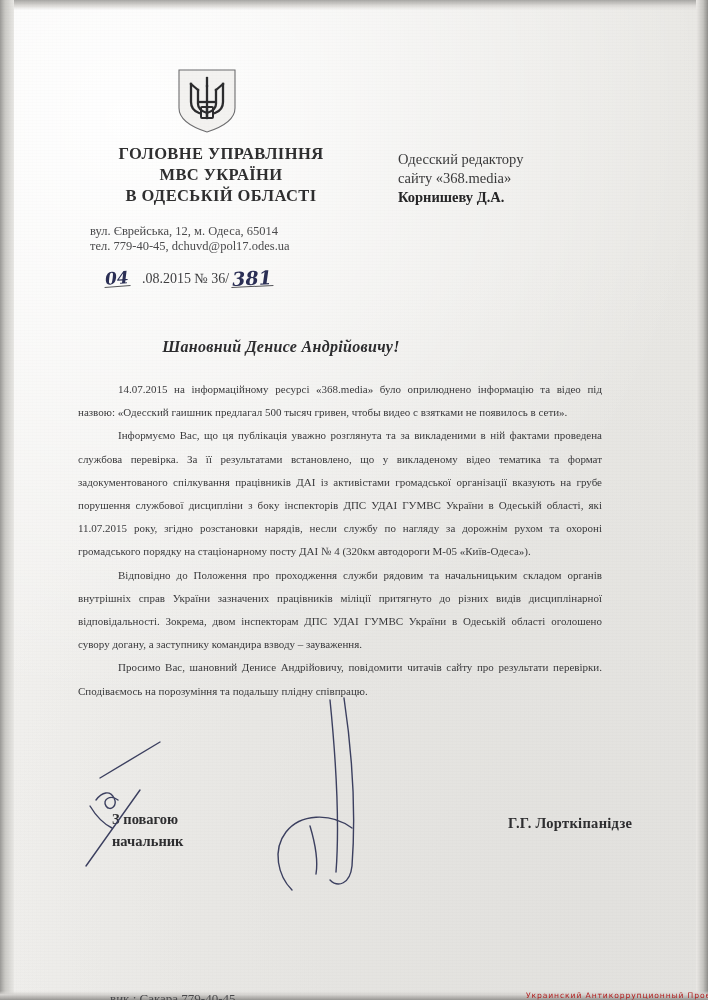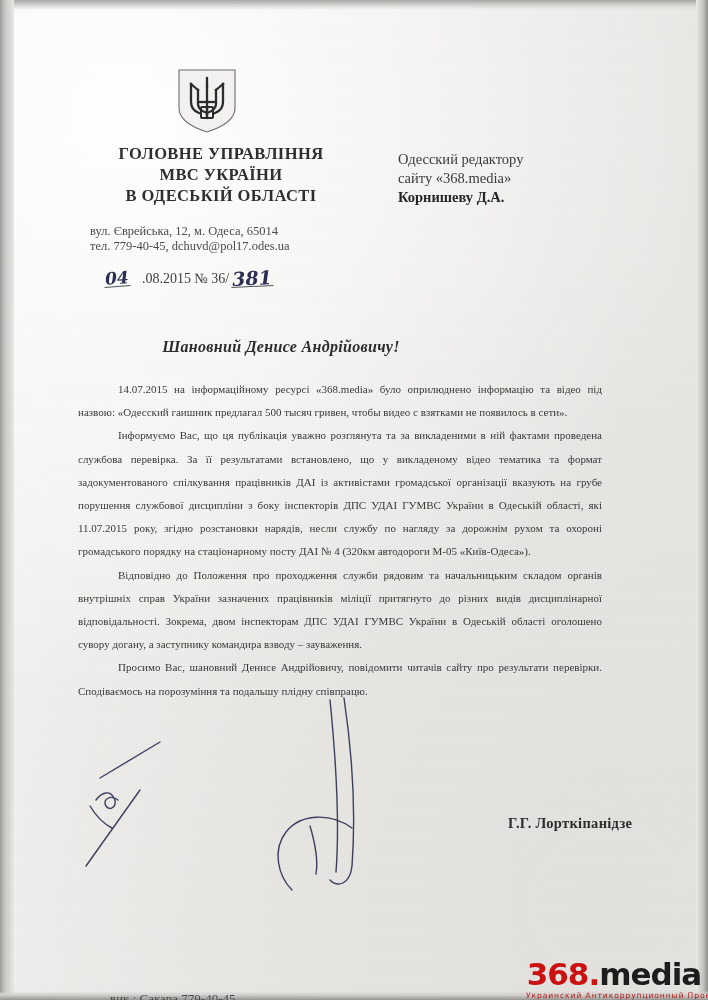--- a/index.html
+++ b/index.html
@@ -138,38 +138,39 @@
 
   <div class="salutation">Шановний Денисе Андрійовичу!</div>
 
   <div class="body">
     <p>14.07.2015 на інформаційному ресурсі «368.media» було оприлюднено інформацію та відео під назвою: «Одесский гаишник предлагал 500 тысяч гривен, чтобы видео с взятками не появилось в сети».</p>
     <p>Інформуємо Вас, що ця публікація уважно розглянута та за викладеними в ній фактами проведена службова перевірка. За її результатами встановлено, що у викладеному відео тематика та формат задокументованого спілкування працівників ДАІ із активістами громадської організації вказують на грубе порушення службової дисципліни з боку інспекторів ДПС УДАІ ГУМВС України в Одеській області, які 11.07.2015 року, згідно розстановки нарядів, несли службу по нагляду за дорожнім рухом та охороні громадського порядку на стаціонарному посту ДАІ № 4 (320км автодороги М-05 «Київ-Одеса»).</p>
     <p>Відповідно до Положення про проходження служби рядовим та начальницьким складом органів внутрішніх справ України зазначених працівників міліції притягнуто до різних видів дисциплінарної відповідальності. Зокрема, двом інспекторам ДПС УДАІ ГУМВС України в Одеській області оголошено сувору догану, а заступнику командира взводу – зауваження.</p>
     <p>Просимо Вас, шановний Денисе Андрійовичу, повідомити читачів сайту про результати перевірки. Сподіваємось на порозуміння та подальшу плідну співпрацю.</p>
   </div>
 
+  <div class="sig-left">
+    <div>З повагою</div>
+    <div>начальник</div>
+  </div>
   <div class="sig-right">Г.Г. Лорткіпанідзе</div>
 
   <svg class="pen" viewBox="0 0 708 1000">
     <g fill="none" stroke="#3c4060" stroke-width="1.4" stroke-linecap="round">
       <path d="M330 700 C336 760, 340 820, 336 872"></path>
       <path d="M344 698 C352 752, 356 812, 352 866 C350 884, 338 888, 330 880"></path>
       <path d="M352 828 C330 812, 300 814, 286 832 C272 850, 278 876, 292 890"></path>
       <path d="M310 826 C316 846, 318 862, 316 874"></path>
       <path d="M100 778 L160 742"></path>
       <path d="M96 800 C102 792, 110 790, 114 798 C118 806, 110 812, 106 806 C102 800, 110 794, 118 800"></path>
       <path d="M86 866 L140 790"></path>
       <path d="M90 806 C96 816, 104 824, 112 828"></path>
     </g>
   </svg>
 
   <div class="footer">вик.: Сакара 779-40-45</div>
 
   <div class="logo">
-    <div class="logo-main">
-      <span class="logo-368">368</span><span class="logo-dot">.</span><span class="logo-media">media</span>
-    </div>
     <div class="logo-sub">Украинский Антикоррупционный Проект</div>
   </div>
 
   <div class="grain"></div>
 </div>
 
 </body></html>

